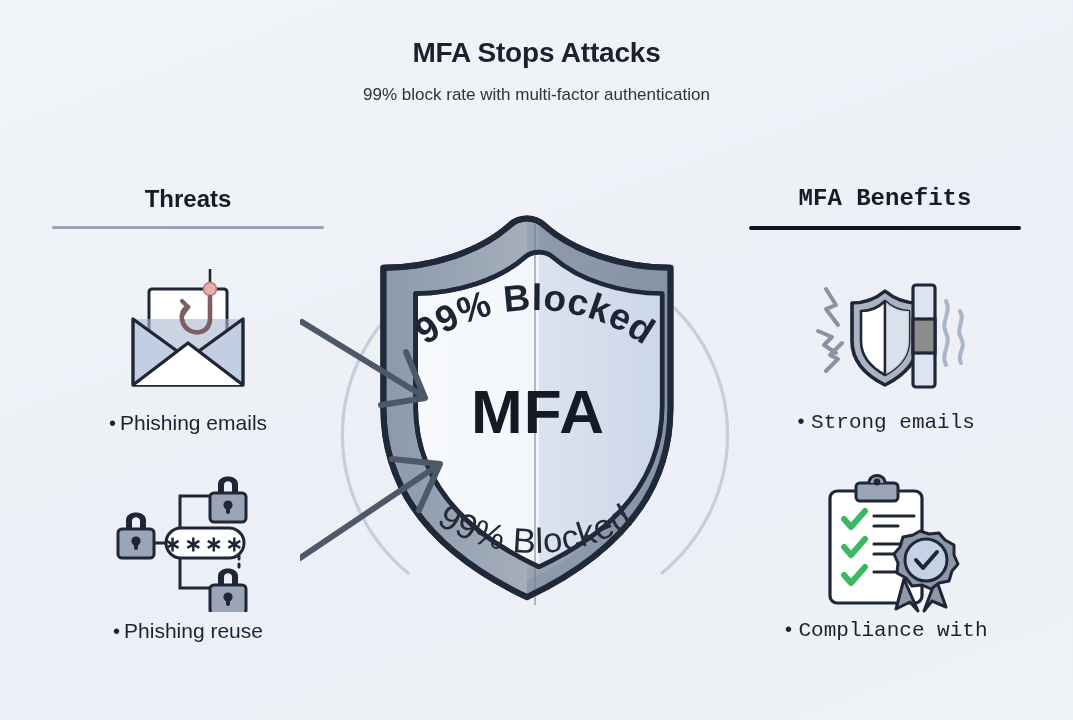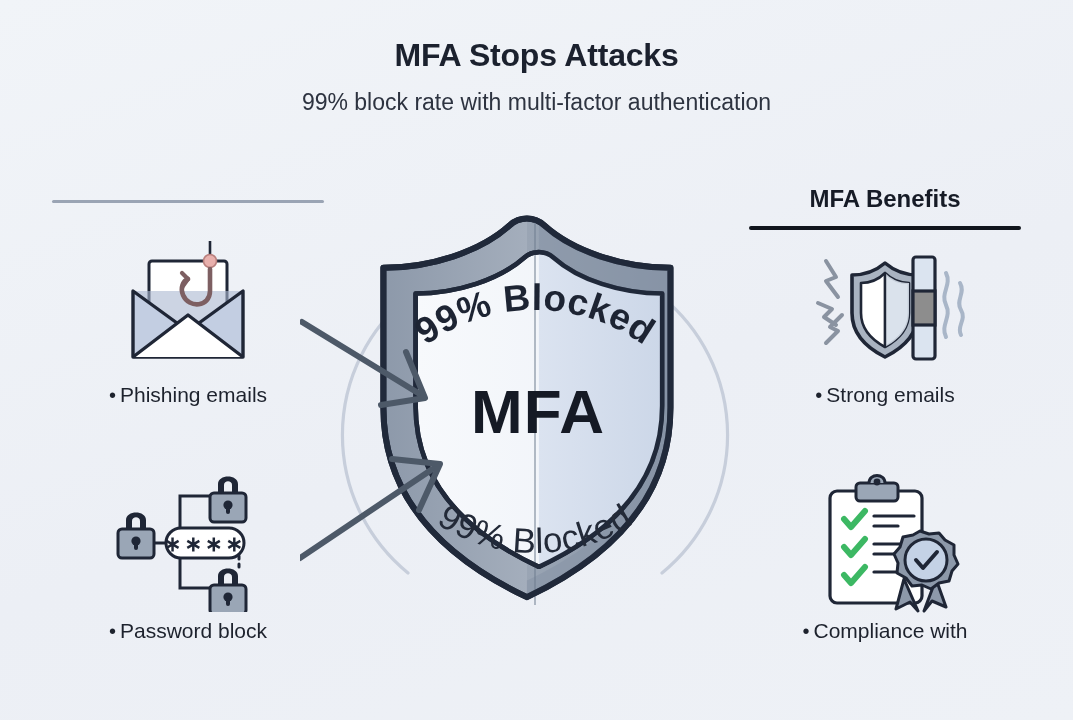--- a/index.html
+++ b/index.html
@@ -23,42 +23,42 @@
 
   
   .header {
     position: absolute;
     top: 38px;
     left: 0;
     width: 1073px;
     text-align: center;
   }
   .title {
-    font-size: 32px;
+    font-size: 28px;
     font-weight: bold;
     color: #1b212e;
     letter-spacing: -0.2px;
     line-height: 1.1;
     margin: 0;
   }
   .subtitle {
-    font-size: 23px;
+    font-size: 17px;
     color: #2d3340;
     margin-top: 16px;
     line-height: 1.2;
   }
 
   
   .column {
     position: absolute;
     top: 186px;
     width: 300px;
   }
   .column.left  { left: 38px; }
-  .column.right { left: 735px; }
+  .column.right { left: 735px; font-family: Liberation Mono, monospace; }
 
   .col-header {
     text-align: center;
     font-size: 24px;
     font-weight: bold;
     color: #161b26;
     line-height: 1.1;
   }
   .col-rule {
     margin: 14px auto 0 auto;
@@ -67,21 +67,21 @@
     width: 272px;
   }
   .rule-left  { background: #9aa4b4; }
   .rule-right { background: #11151d; height: 4px; }
 
   .item {
     position: absolute;
     width: 300px;
     text-align: center;
   }
-  .item-1 { top: 44px; }
+  .item-1 { top: 72px; }
   .item-2 { top: 280px; }
 
   .icon-wrap {
     height: 152px;
     display: flex;
     align-items: center;
     justify-content: center;
   }
   .item-label {
     font-size: 21px;
@@ -131,20 +131,21 @@
 <body>
 
 <div id="infographic">
 
   <div class="header">
     <div class="title">MFA Stops Attacks</div>
     <div class="subtitle">99% block rate with multi-factor authentication</div>
   </div>
 
   <div class="column left">
+    <div class="col-header">Threats</div>
     <div class="col-rule rule-left"></div>
 
     <div class="item item-1">
       <div class="icon-wrap">
         <svg width="150" height="135" viewBox="0 0 150 135" aria-hidden="true">
 
           <rect x="36" y="22" width="78" height="66" rx="3" fill="#ffffff" stroke="#1f2636" stroke-width="3"></rect>
 
           <path d="M20 52 L75 92 L130 52 L130 118 L20 118 Z" fill="#c3cee2" stroke="none"></path>
           <path d="M20 52 L75 92 L130 52" fill="#aab8d0" stroke="none" opacity="0.6"></path>
@@ -196,21 +197,21 @@
 
           <g>
             <path d="M112 104 C112 94 132 94 132 104 L132 114 L126 114 L126 105 C126 100 118 100 118 105 L118 114 L112 114 Z" fill="#1f2636"></path>
             <rect x="104" y="113" width="36" height="29" rx="4" fill="#9aa6b6" stroke="#1f2636" stroke-width="3"></rect>
             <circle cx="122" cy="125" r="4.6" fill="#1f2636"></circle>
             <rect x="120" y="126" width="4" height="8" rx="2" fill="#1f2636"></rect>
           </g>
         </svg>
       </div>
       <div class="item-label">
-        <span class="dot">•</span><span>Password block</span>
+        <span class="dot">•</span><span>Phishing reuse</span>
       </div>
     </div>
   </div>
 
   <div class="column right">
     <div class="col-header">MFA Benefits</div>
     <div class="col-rule rule-right"></div>
 
     <div class="item item-1">
       <div class="icon-wrap">

